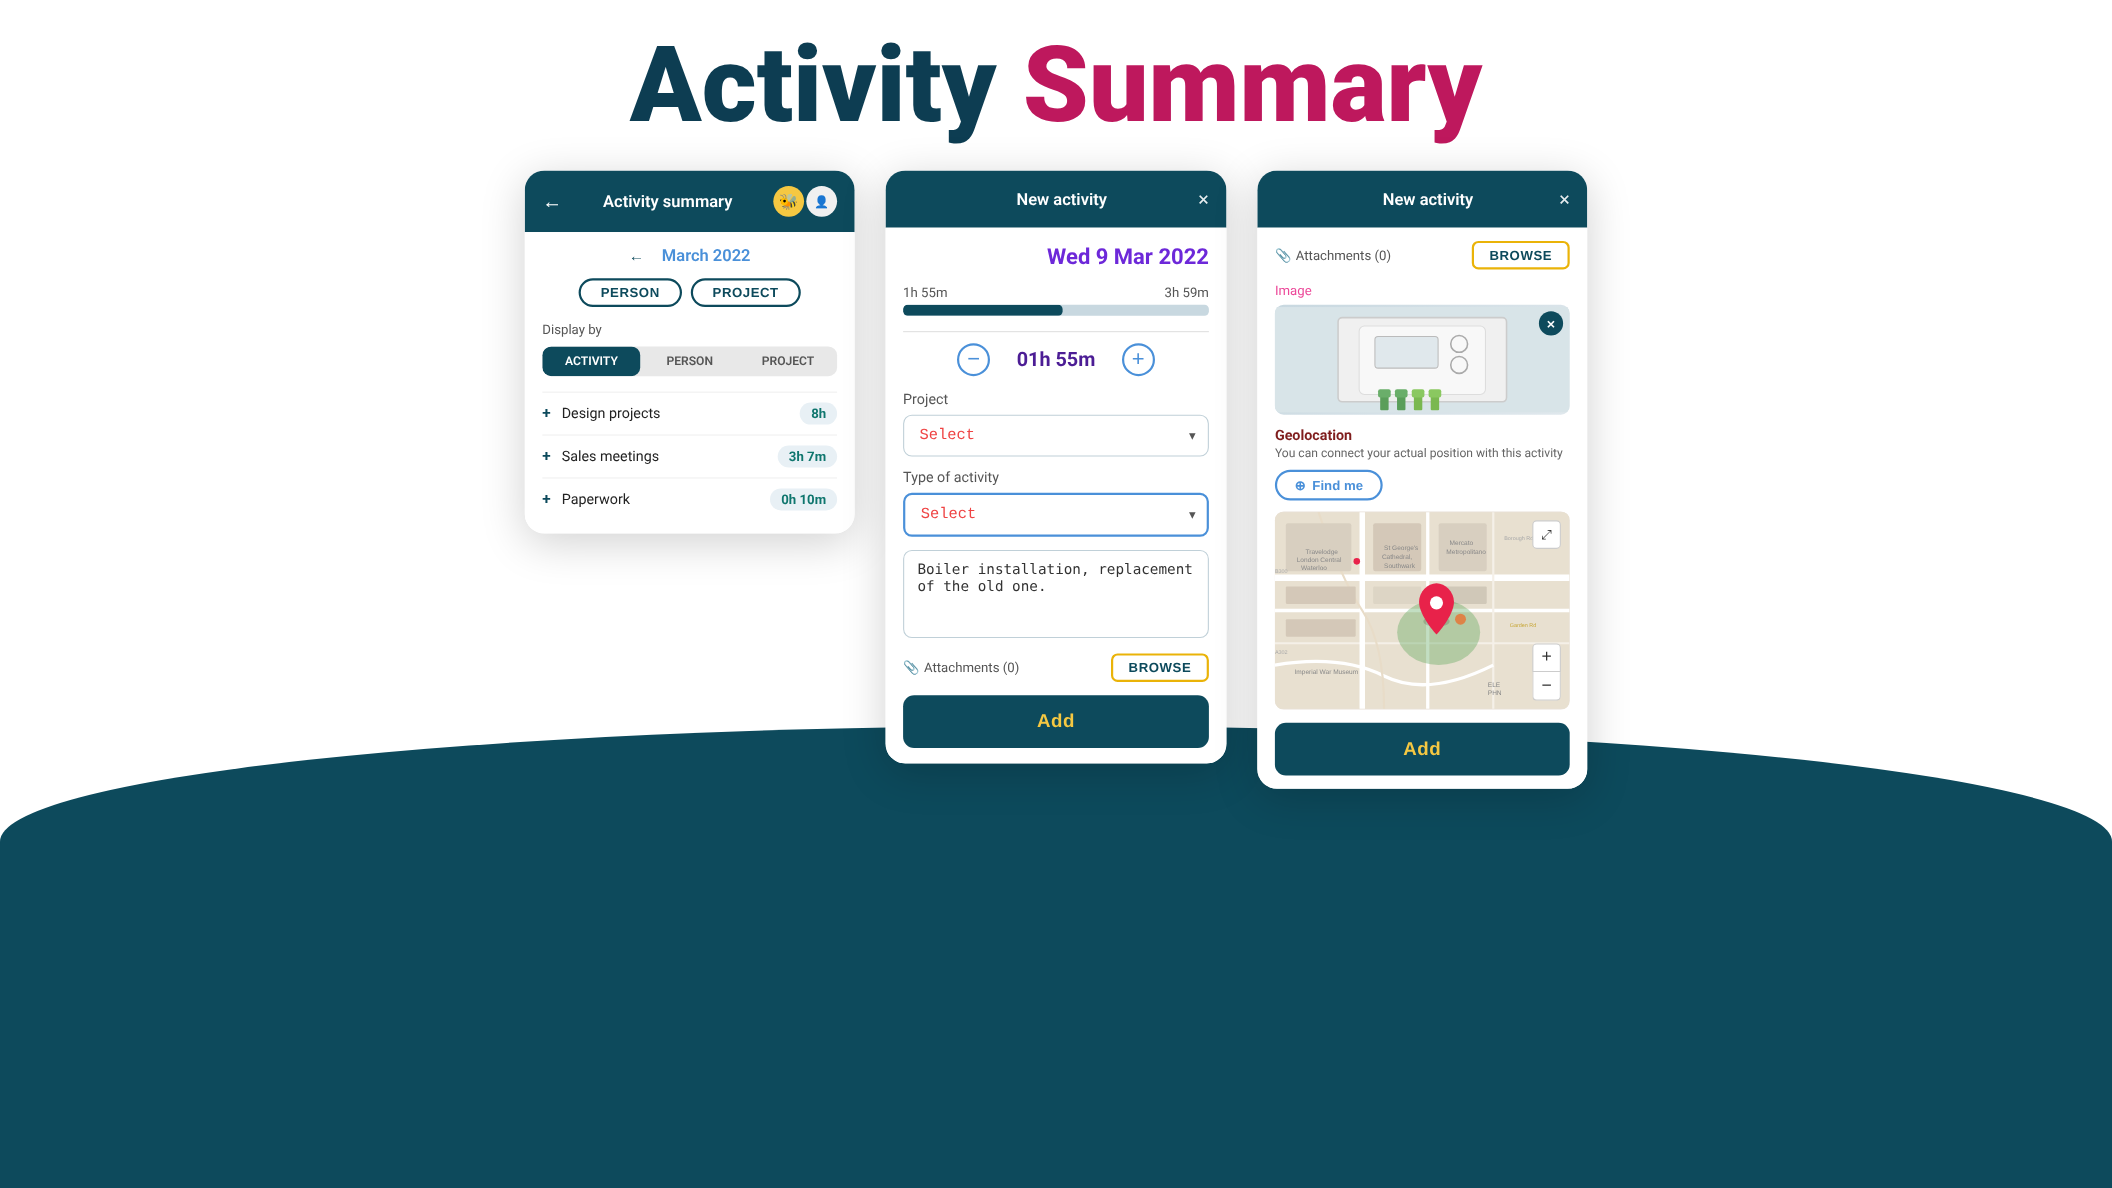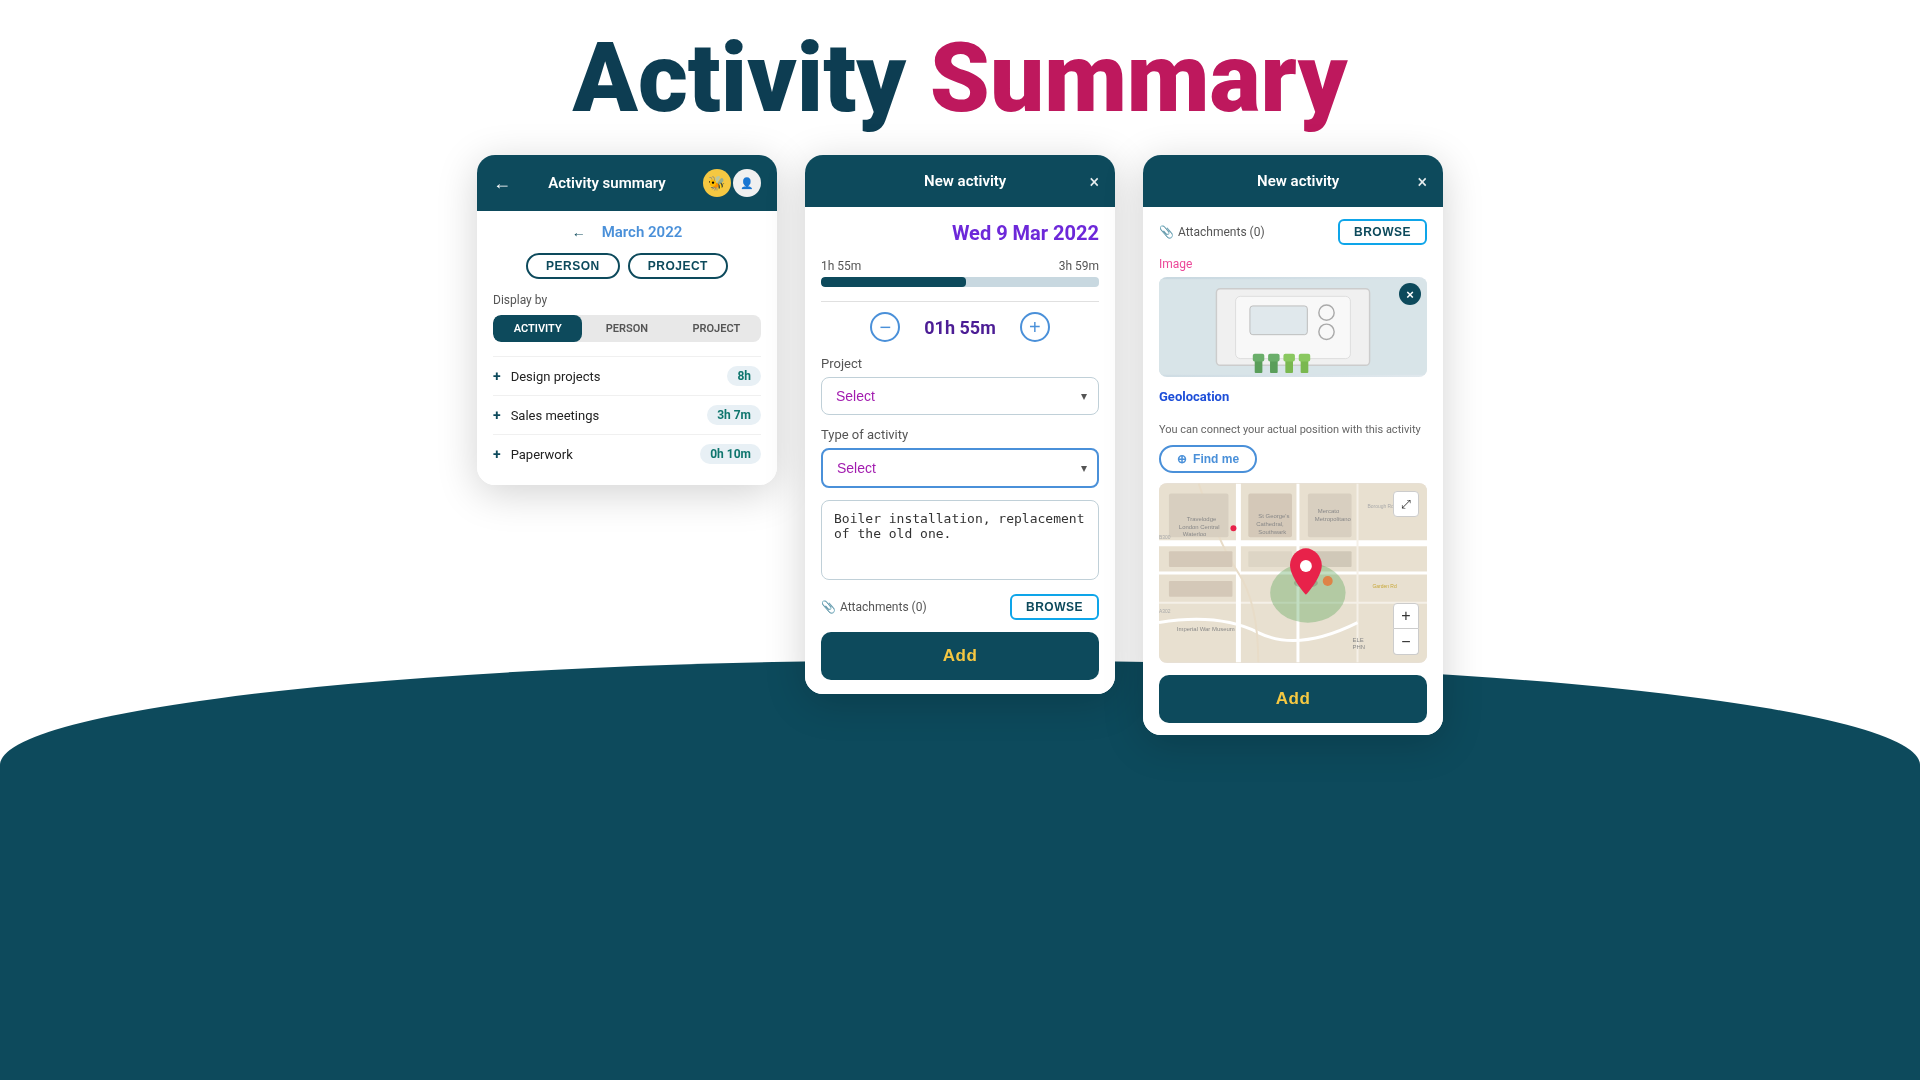--- a/index.html
+++ b/index.html
@@ -299,24 +299,25 @@
     .select-wrapper {
       position: relative;
       margin-bottom: 12px;
     }
     .select-wrapper select {
       width: 100%;
       padding: 10px 14px;
       border: 1px solid #c0d0d8;
       border-radius: 8px;
       font-size: 14px;
-      color: #a21caf;
+      color: #ef4444;
       background: #ffffff;
       appearance: none;
       cursor: pointer;
+      font-family: Liberation Mono, monospace;
     }
     .select-wrapper select.active-select {
       border: 2px solid #4a90d9;
     }
     .select-arrow {
       position: absolute;
       right: 12px;
       top: 50%;
       transform: translateY(-50%);
       color: #555;
@@ -343,21 +344,21 @@
       margin-bottom: 12px;
     }
     .attachments-label {
       font-size: 12px;
       color: #555;
       display: flex;
       align-items: center;
       gap: 4px;
     }
     .browse-btn {
-      border: 2px solid #0ea5e9;
+      border: 2px solid #eab308;
       background: transparent;
       color: #0d4a5c;
       border-radius: 6px;
       padding: 4px 14px;
       font-size: 12px;
       font-weight: 700;
       cursor: pointer;
       letter-spacing: 0.5px;
     }
 
@@ -416,22 +417,22 @@
       cursor: pointer;
       font-weight: 700;
     }
 
     .geo-section {
       margin-bottom: 10px;
     }
     .geo-title {
       font-size: 13px;
       font-weight: 700;
-      color: #1d4ed8;
-      margin-bottom: 18px;
+      color: #7f1d1d;
+      margin-bottom: 0;
     }
     .geo-desc {
       font-size: 11px;
       color: #666;
       margin-bottom: 8px;
       line-height: 1.4;
     }
     .find-me-btn {
       border: 2px solid #4a90d9;
       background: transparent;

